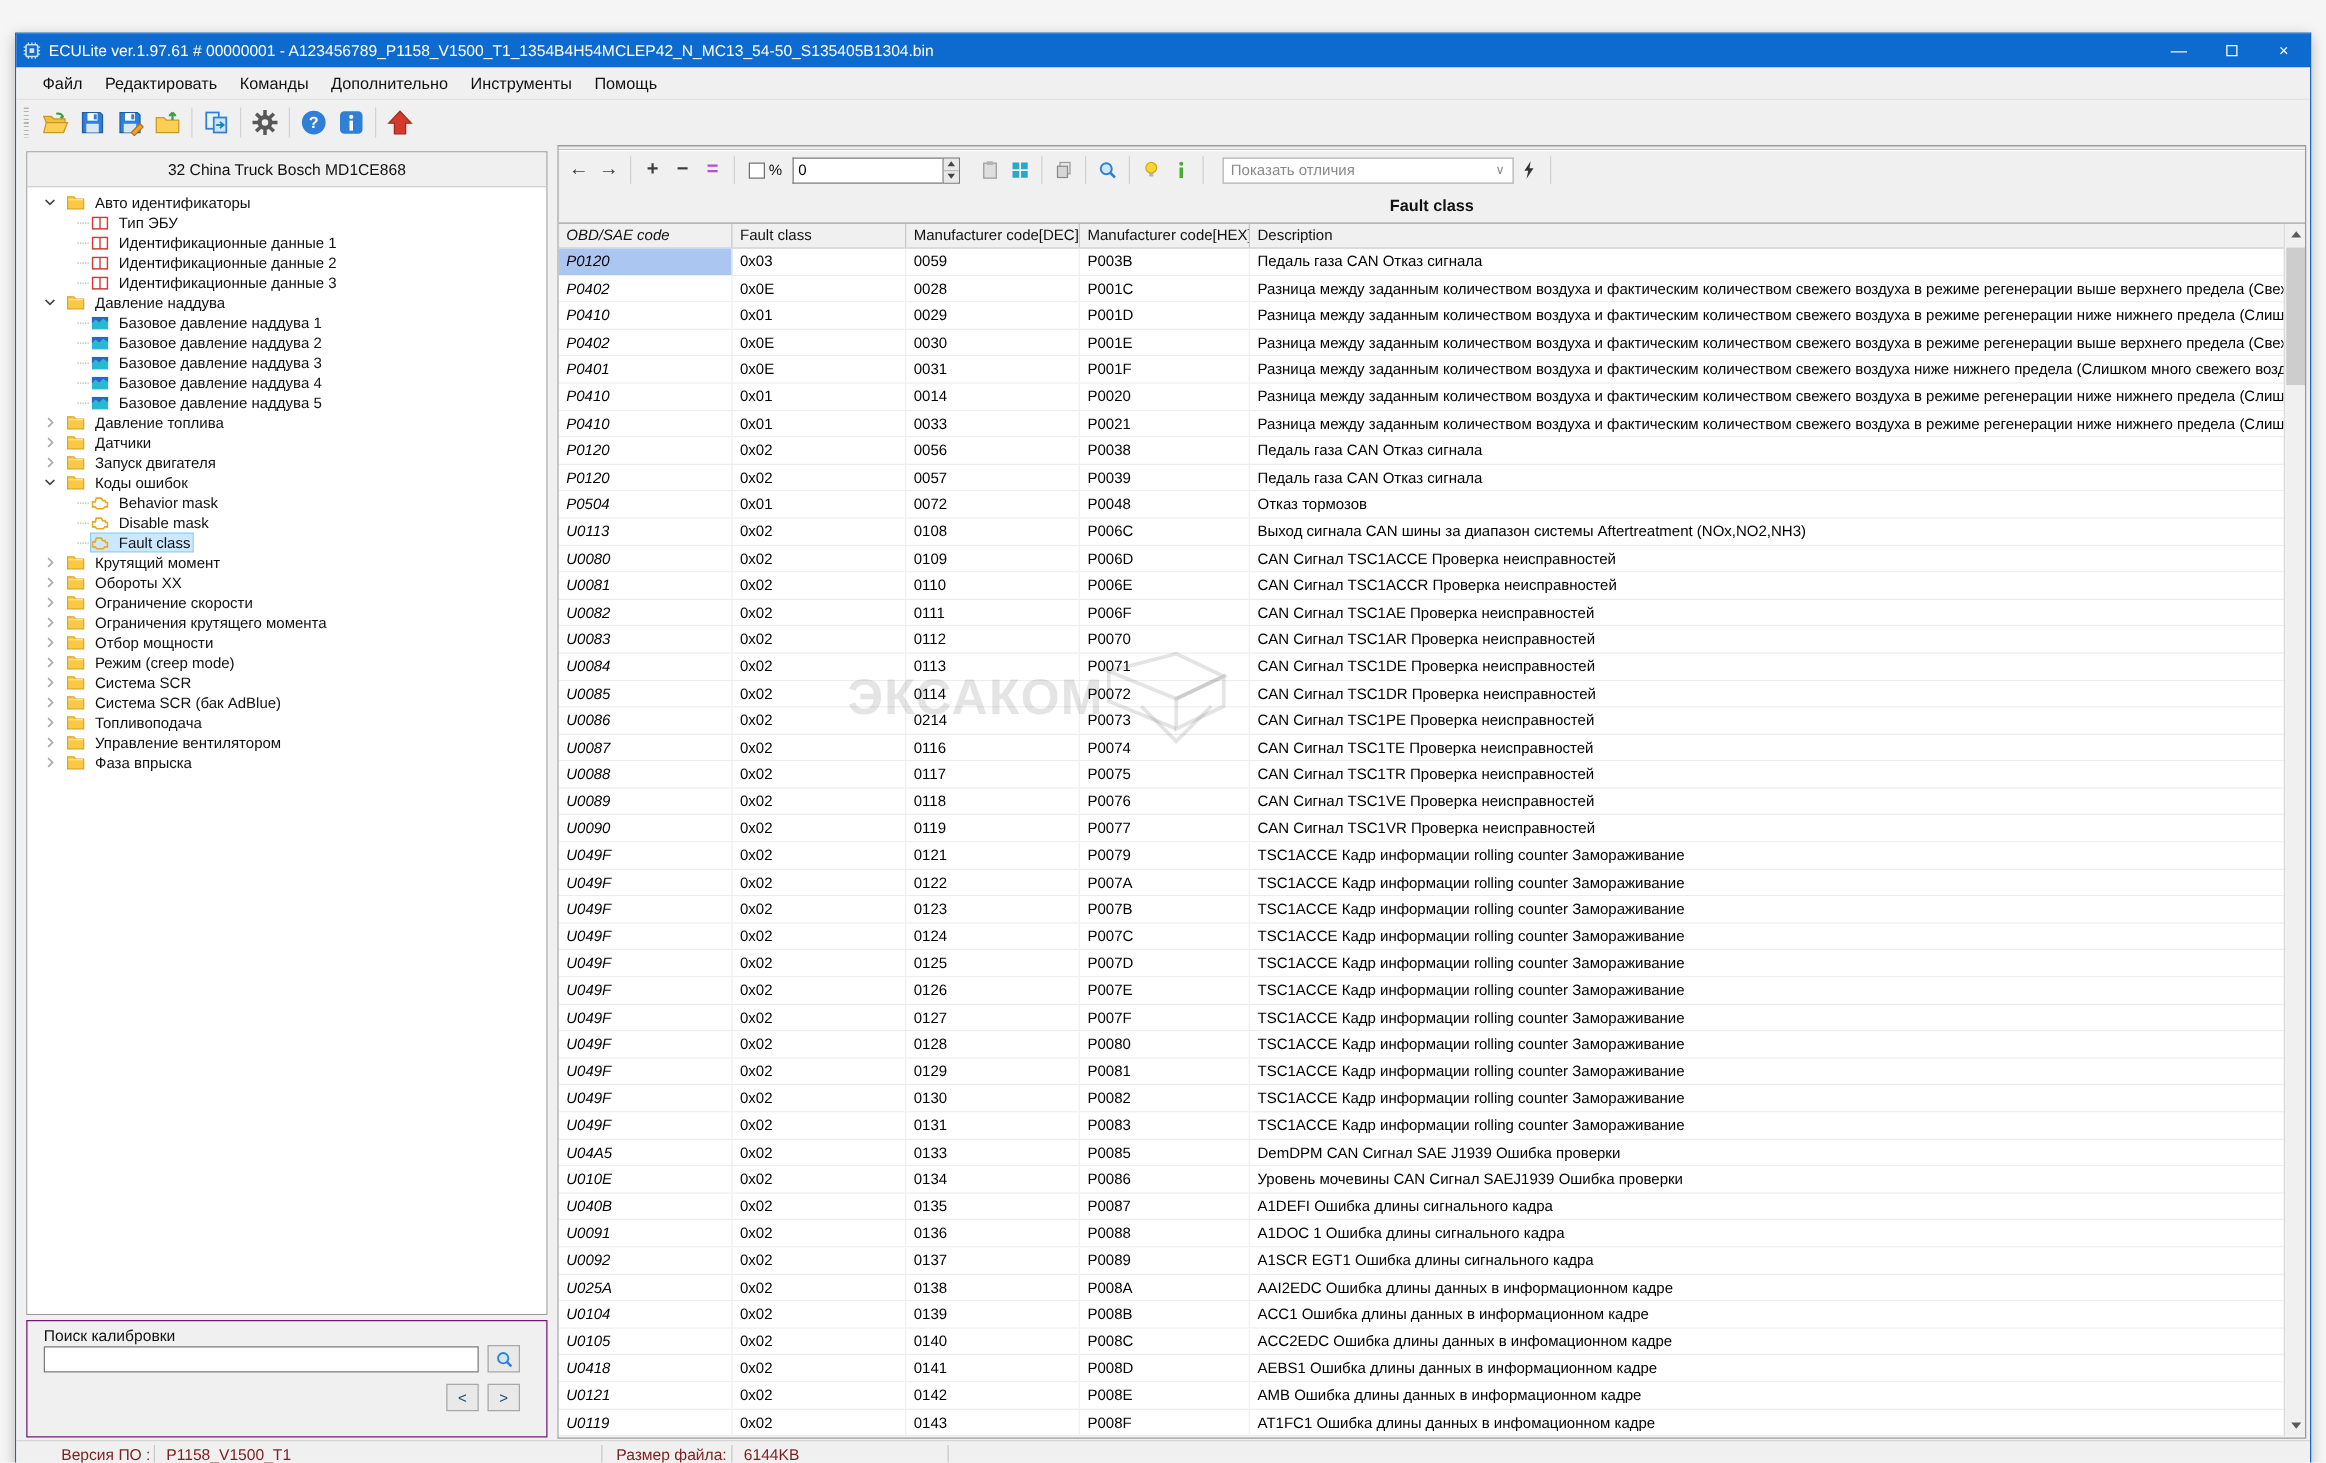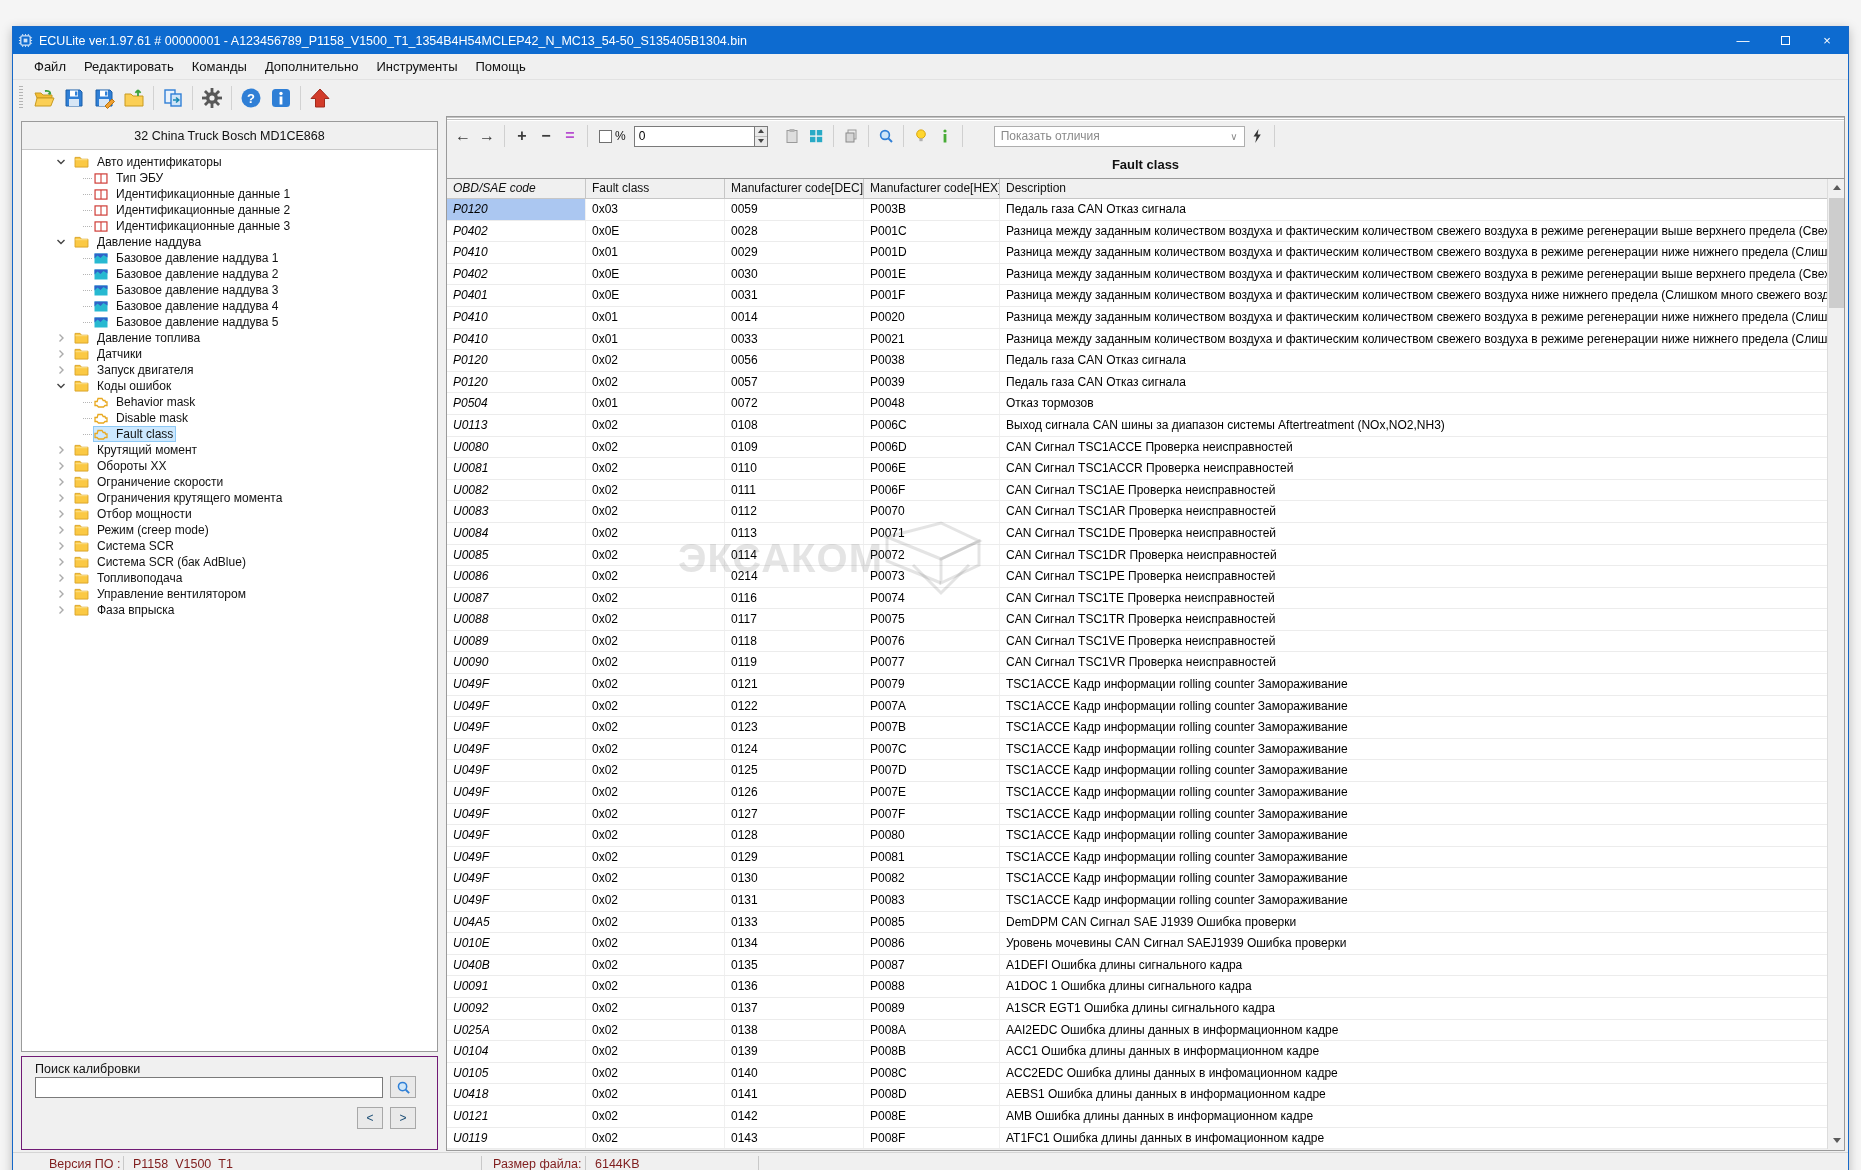--- a/index.html
+++ b/index.html
@@ -31,21 +31,21 @@
   .tb-btn { width:30px; height:28px; display:flex; align-items:center; justify-content:center; }
   .tb-sep { width:1px; height:24px; background:#d2d2d2; margin:0 4px; }
 
   
   .main { position:absolute; top:89px; left:0; right:0; bottom:24px; background:#f0f0f0; }
 
   .left-panel { position:absolute; left:8px; top:5px; width:417px; height:931px;
     background:#fff; border:1px solid #9a9a9a; }
   .tree-header { height:28px; background:#f0f0f0; border-bottom:1px solid #c8c8c8;
     display:flex; align-items:center; justify-content:center; font-size:12.5px; color:#111; }
-  .tree { position:relative; padding-top:4px; height:calc(100% - 28px); overflow:hidden; background:#fff;padding-left:21px; }
+  .tree { position:relative; padding-top:4px; height:calc(100% - 28px); overflow:hidden; background:#fff; }
   .tree-row { height:16px; display:flex; align-items:center; font-size:12px; color:#111; white-space:nowrap; }
   .tree-row.root { padding-left:13px; }
   .tree-row.child { padding-left:40px; }
   .chev { width:10px; height:10px; display:flex; align-items:center; margin-right:8px; flex:none; }
   .stub { width:9px; height:1px; border-top:1px dotted #b5b5b5; margin-right:2px; flex:none; }
   .t-icon { display:flex; margin-right:6px; flex:none; }
   .t-label { padding:0 2px; }
   .t-sel { background:#cce8ff; outline:1px solid #8ec9f5; }
 
   .search-panel { position:absolute; left:8px; top:940px; width:417px; height:94px;
@@ -73,22 +73,22 @@
   .gt-pct { font-size:12px; color:#111; margin-right:8px; }
   .pct-input { width:120px; height:21px; border:1px solid #7a7a7a; border-right:none;
     font-size:12px; padding:0 4px; background:#fff; }
   .spinner { width:14px; height:21px; border:1px solid #7a7a7a; display:flex; flex-direction:column; }
   .spin-half { flex:1; background:#e9e9e9; display:flex; align-items:center; justify-content:center; }
   .spin-half + .spin-half { border-top:1px solid #bdbdbd; }
   .tri-up { width:0; height:0; border-left:3px solid transparent; border-right:3px solid transparent;
     border-bottom:4px solid #444; }
   .tri-dn { width:0; height:0; border-left:3px solid transparent; border-right:3px solid transparent;
     border-top:4px solid #444; }
-  .diff-combo { width:251px; height:21px; border:1px solid #aeaeae; background:#fff;
-    display:flex; align-items:center; justify-content:space-between; padding:0 6px; margin-left:26px; }
+  .diff-combo { width:233px; height:21px; border:1px solid #aeaeae; background:#fff;
+    display:flex; align-items:center; justify-content:space-between; padding:0 6px; margin-left:10px; }
   .diff-text { font-size:12px; color:#8a8a8a; }
   .combo-chev { font-size:10px; color:#8a8a8a; }
 
   .grid-title { height:27px; display:flex; align-items:center; justify-content:center;
     font-size:13px; font-weight:bold; color:#111; background:#f0f0f0; }
 
   
   .table-area { position:relative; height:971px; background:#fff;
     border-top:1px solid #9a9a9a; overflow:hidden; }
   .thead { display:flex; height:20px; background:#f0f0f0; border-bottom:1px solid #c6c6c6; }

